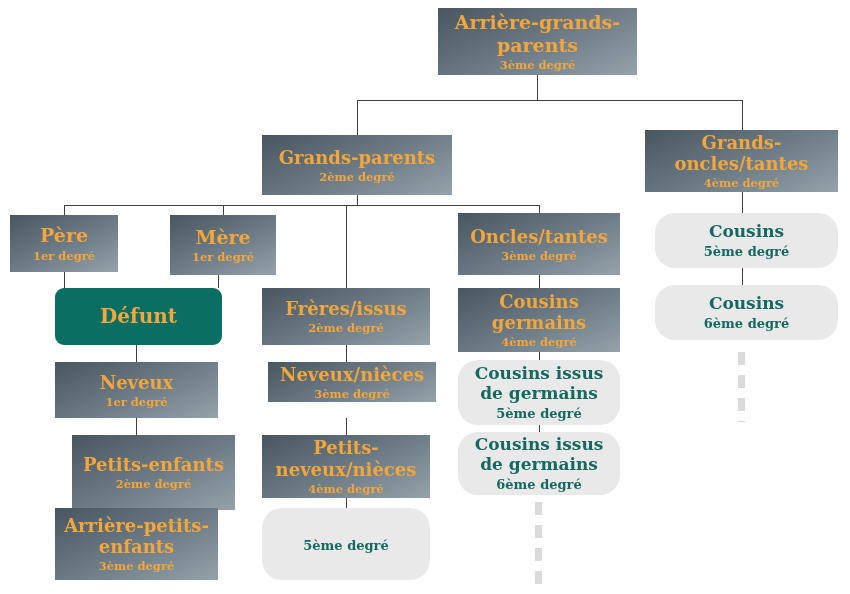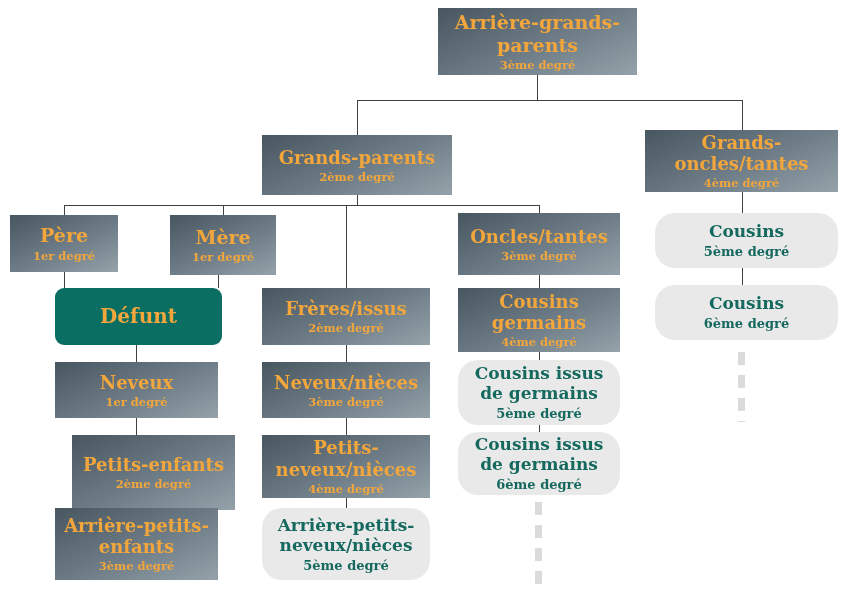--- a/index.html
+++ b/index.html
@@ -117,21 +117,21 @@
   <div class="node grad" style="left:458px;top:288px;width:162px;height:64px">
     <span class="label">Cousins germains</span>
     <span class="degree">4ème degré</span>
   </div>
 
   <div class="node grad" style="left:55px;top:362px;width:163px;height:56px">
     <span class="label">Neveux</span>
     <span class="degree">1er degré</span>
   </div>
 
-  <div class="node grad" style="left:262px;top:362px;width:168px;height:56px">
+  <div class="node grad" style="left:268px;top:362px;width:168px;height:40px">
     <span class="label">Neveux/nièces</span>
     <span class="degree">3ème degré</span>
   </div>
 
   <div class="node light" style="left:458px;top:360px;width:162px;height:65px">
     <span class="label">Cousins issus de germains</span>
     <span class="degree">5ème degré</span>
   </div>
 
   <div class="node grad" style="left:72px;top:435px;width:163px;height:75px">
@@ -148,17 +148,16 @@
     <span class="label">Cousins issus de germains</span>
     <span class="degree">6ème degré</span>
   </div>
 
   <div class="node grad" style="left:55px;top:508px;width:163px;height:72px">
     <span class="label">Arrière-petits-enfants</span>
     <span class="degree">3ème degré</span>
   </div>
 
   <div class="node light" style="left:262px;top:508px;width:168px;height:72px">
-    <span class="label">Arrière-petits-neveux/nièces</span>
     <span class="degree">5ème degré</span>
   </div>
 
 </div>
 
 </body></html>

